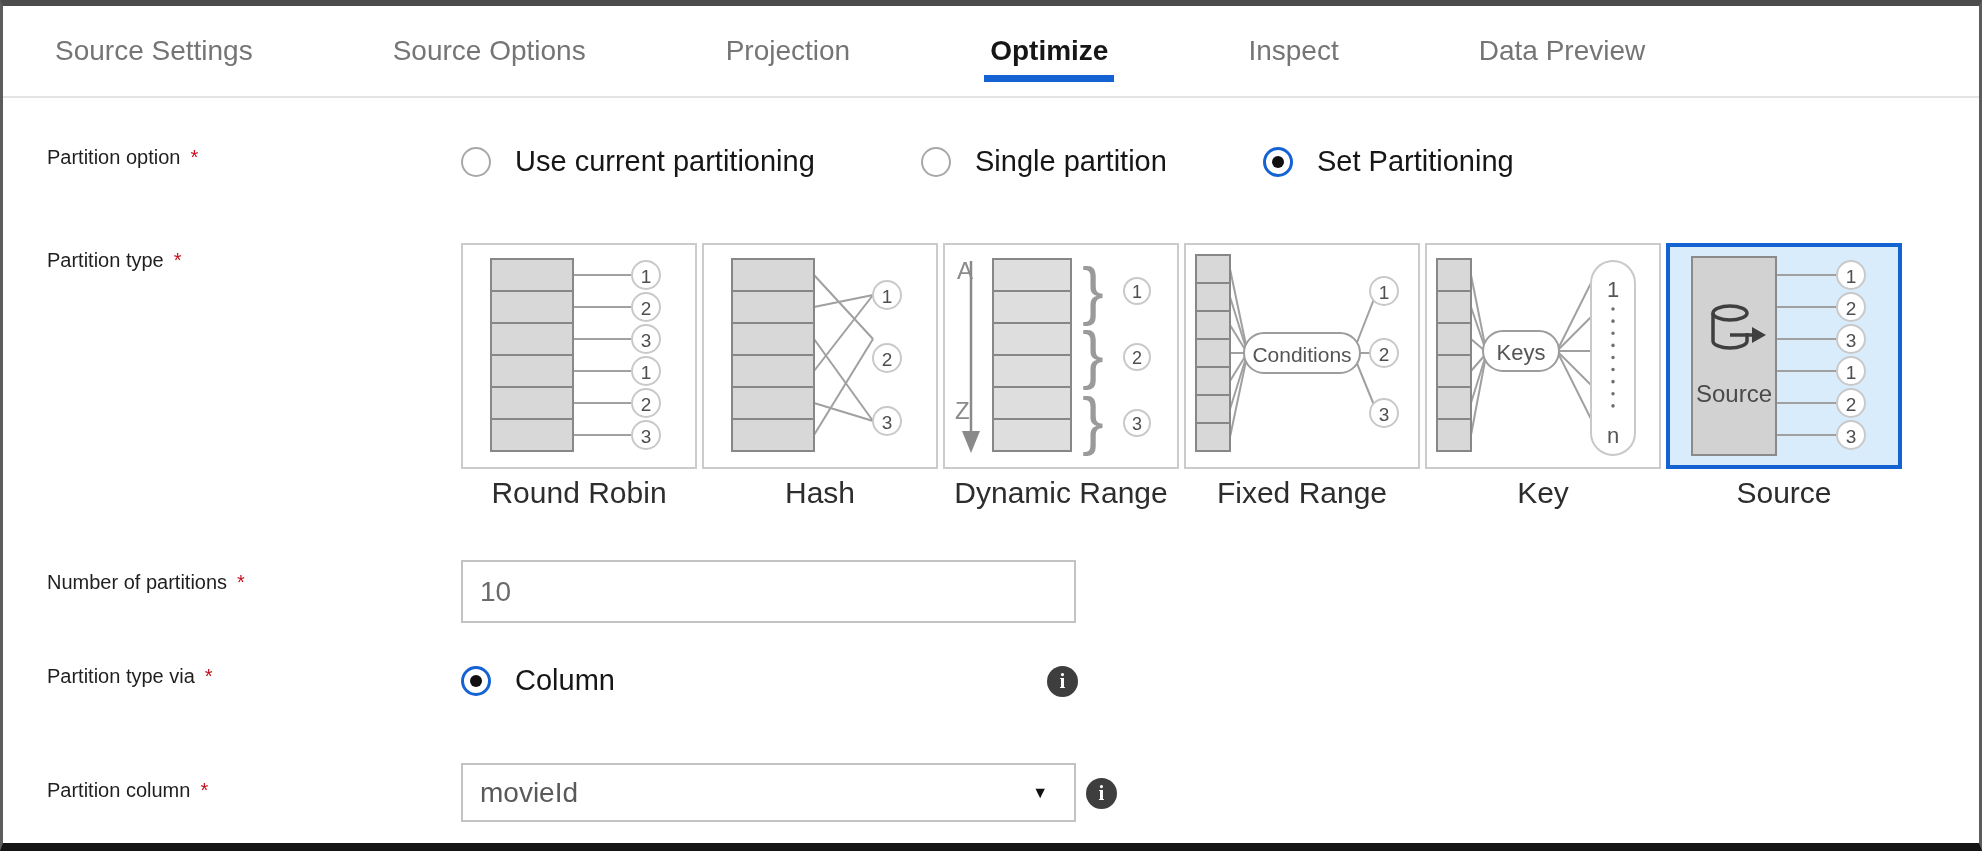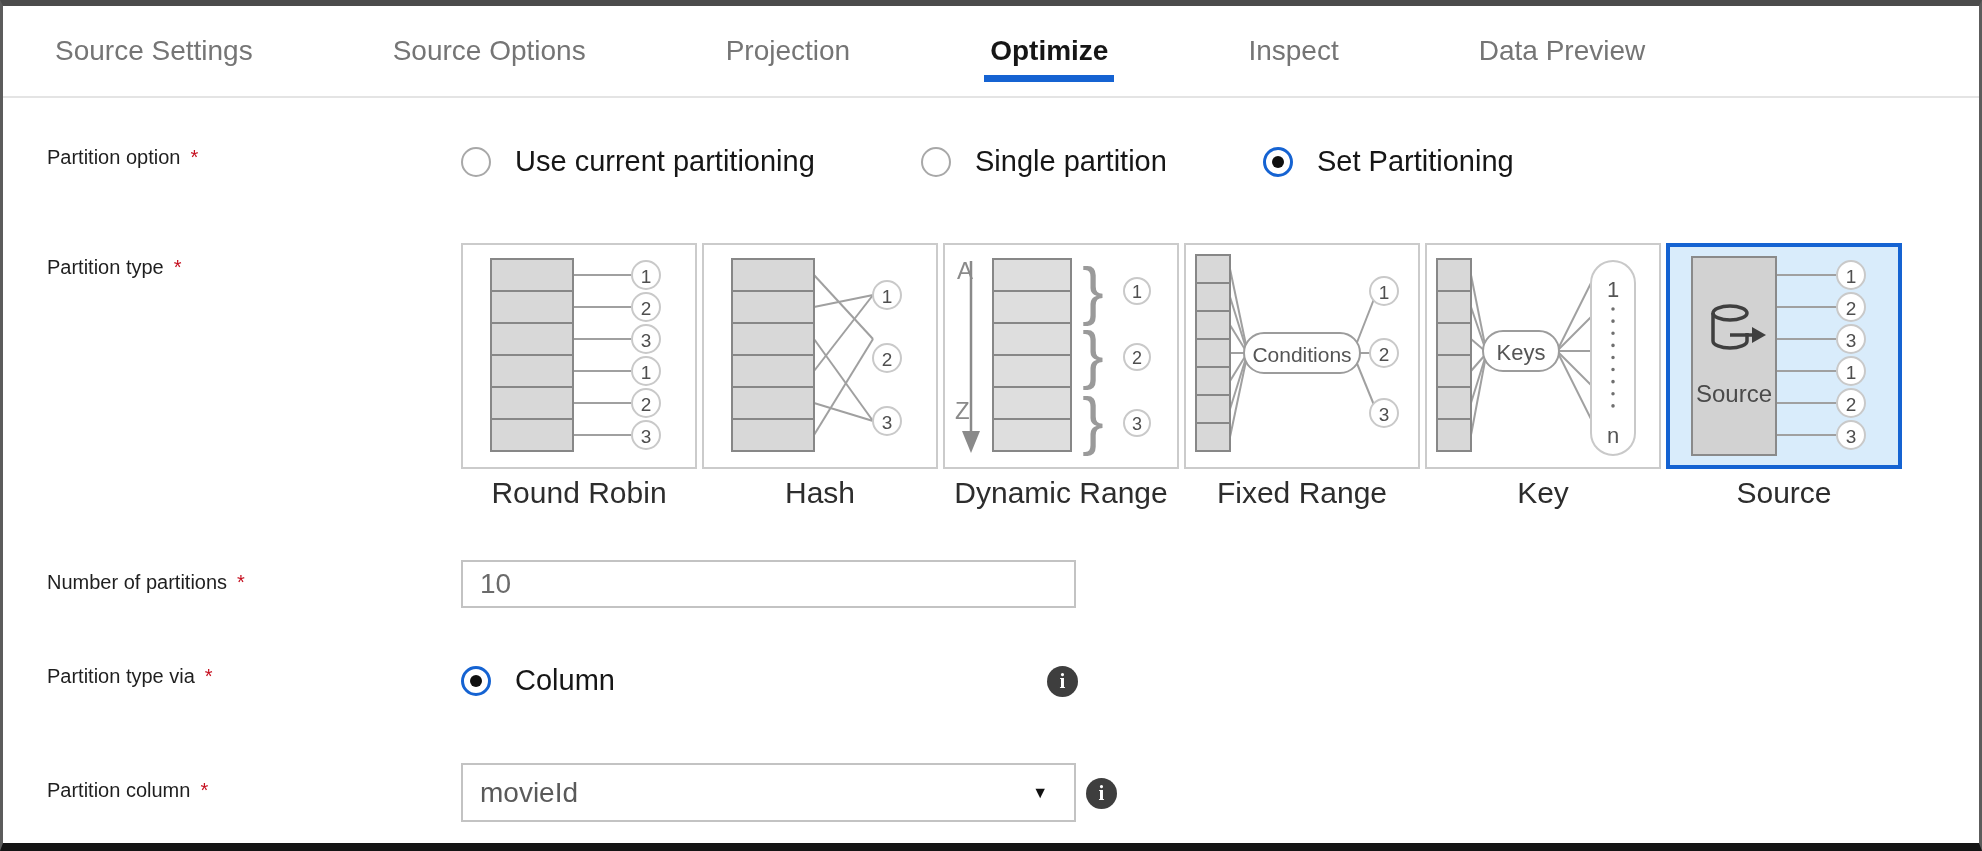--- a/index.html
+++ b/index.html
@@ -70,21 +70,21 @@
   </div>
   <div class="radio" style="left:918px;top:139px">
     <span class="rb"></span>
     <span class="rlabel">Single partition</span>
   </div>
   <div class="radio sel" style="left:1260px;top:139px">
     <span class="rb"></span>
     <span class="rlabel">Set Partitioning</span>
   </div>
 
-  <div class="flabel" style="left:44px;top:250px">
+  <div class="flabel" style="left:44px;top:243px">
     <span>Partition type</span><span class="req">*</span>
   </div>
 
   <div class="tiles">
 
     <div class="tile">
       <svg width="228" height="218" viewBox="0 0 228 218">
         <g stroke="var(--line)" stroke-width="2">
           <line x1="108" y1="28" x2="166" y2="28"></line>
             <line x1="108" y1="60" x2="166" y2="60"></line>
@@ -296,21 +296,21 @@
     <div class="cap">Hash</div>
     <div class="cap">Dynamic Range</div>
     <div class="cap">Fixed Range</div>
     <div class="cap">Key</div>
     <div class="cap">Source</div>
   </div>
 
   <div class="flabel" style="left:44px;top:565px">
     <span>Number of partitions</span><span class="req">*</span>
   </div>
-  <div class="tbox" style="left:458px;top:554px;width:615px;height:48px">
+  <div class="tbox" style="left:458px;top:554px;width:615px;height:63px">
     <span>10</span>
   </div>
 
   <div class="flabel" style="left:44px;top:659px">
     <span>Partition type via</span><span class="req">*</span>
   </div>
   <div class="radio sel" style="left:458px;top:658px">
     <span class="rb"></span>
     <span class="rlabel">Column</span>
   </div>

